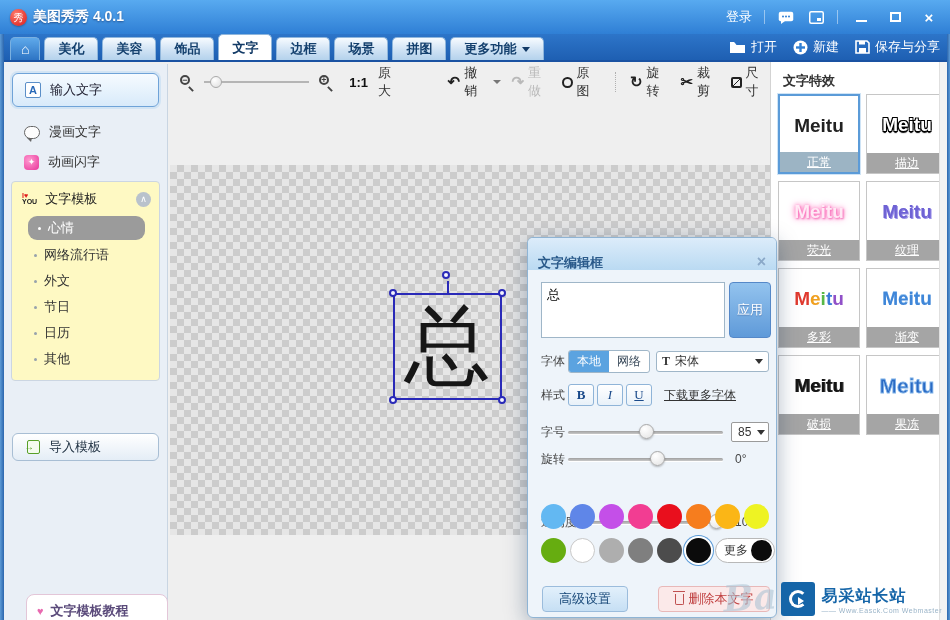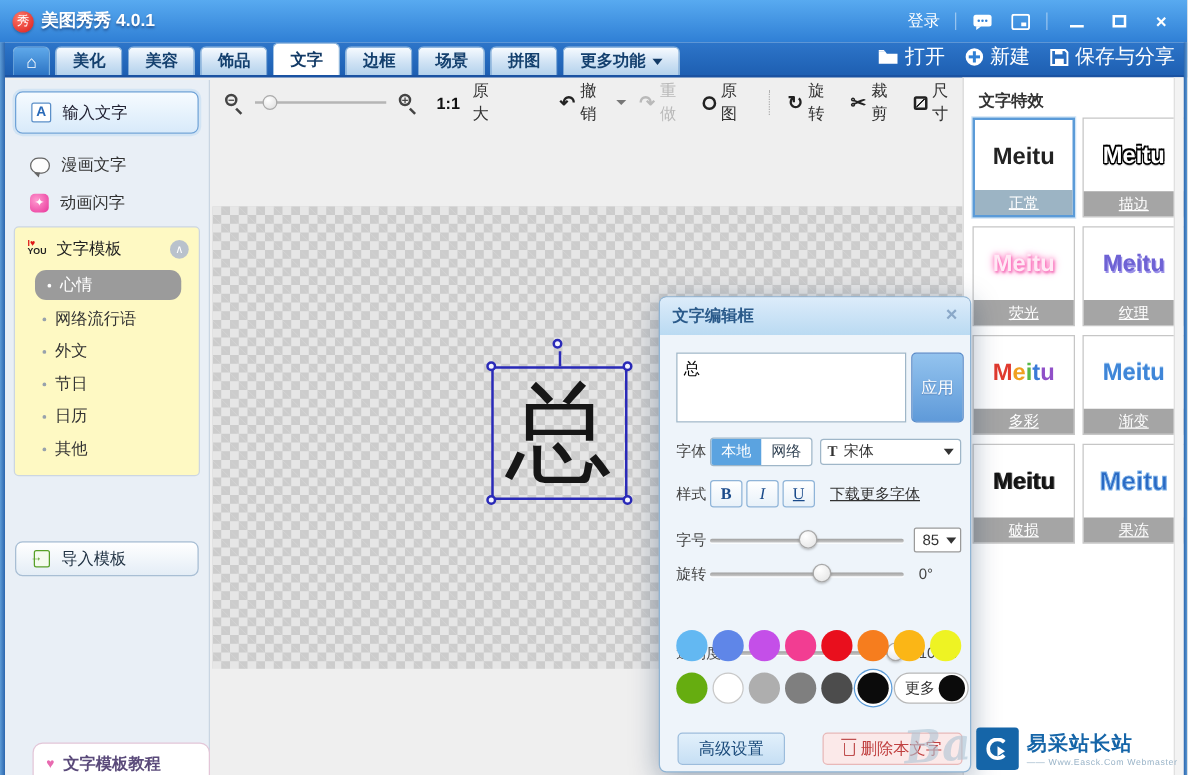--- a/index.html
+++ b/index.html
@@ -25,21 +25,21 @@
   .tabbar { position:absolute; left:0; top:34px; width:950px; height:28px;
     background:linear-gradient(#2d75c9,#1e5fb2); border-bottom:2px solid #1a52a2; display:flex; align-items:flex-end; padding:0 10px; }
   .tab { height:23px; margin-right:4px; padding:0 13px; border-radius:5px 5px 0 0;
     background:linear-gradient(#f7fbff,#cfe2f4 55%,#b4d2ec); border:1px solid #8fb6dc; border-bottom:none;
     font-size:13px; font-weight:bold; color:#14406e; display:flex; align-items:center; cursor:pointer; }
   .tab.home { background:linear-gradient(#5fa9ea,#2d74c4); color:#fff; font-size:14px; padding:0 10px; border-color:#7ab0e0;}
   .tab.active { background:#fff; height:26px; color:#123a66; }
   .tab .dd { width:0; height:0; border-left:4px solid transparent; border-right:4px solid transparent;
     border-top:5px solid #123a66; margin-left:6px; }
   .tab-actions { margin-left:auto; display:flex; align-items:center; gap:16px; padding-bottom:4px; }
-  .tab-act { display:flex; align-items:center; gap:5px; color:#fff; font-size:16px; cursor:pointer; }
+  .tab-act { display:flex; align-items:center; gap:5px; color:#fff; font-size:13px; cursor:pointer; }
 
   
   .edge-l { position:absolute; left:0; top:34px; bottom:0; width:4px; background:linear-gradient(90deg,#5d9bd6,#2c66ad); z-index:40; }
   .edge-r { position:absolute; right:0; top:34px; bottom:0; width:3px; background:linear-gradient(90deg,#2c66ad,#5d9bd6); z-index:40; }
 
   
   .sidebar { position:absolute; left:4px; top:64px; bottom:0; width:164px; background:#e9eff6; border-right:1px solid #c9d5e2; }
   .btn-input { margin:9px 8px 10px 8px; height:34px; border:1px solid #6fa3d8; border-radius:6px;
     background:linear-gradient(#f6fbff,#d8eafa); box-shadow:0 0 0 2px #d2e4f4; display:flex; align-items:center; gap:9px;
     padding:0 12px; font-size:13px; color:#223; cursor:pointer; }
@@ -127,21 +127,21 @@
   .fx-texture .fx-word { color:#6e62d4; text-shadow:1px 1px 0 #9a90e8; }
   .fx-gradient .fx-word { color:#3f86d8; text-shadow:0 -1px 0 #9cc6f0; }
   .fx-damaged .fx-word { color:#141414; text-shadow:1px 0 0 #444; }
   .fx-jelly   .fx-word { color:#2a6ac4; -webkit-text-stroke:0.8px #7fb2e8; font-size:21px; }
   .fx-scroll { position:absolute; right:3px; top:62px; bottom:0; width:8px; background:#f3f3f3; border-left:1px solid #e0e0e0; }
 
   
   .dialog { position:absolute; left:527px; top:237px; width:250px; height:381px; background:#eef4fa;
     border:1px solid #8fb4d4; border-radius:6px; box-shadow:0 5px 22px rgba(10,40,80,.35); z-index:10; font-size:12px; color:#333; }
   .dlg-head { height:30px; border-radius:5px 5px 0 0; background:linear-gradient(#dcecfa,#badaf2);
-    display:flex; align-items:center; padding:0 10px; }
+    display:flex; padding:16px 10px; }
   .dlg-title { font-size:13px; font-weight:bold; color:#2a5a8a; }
   .dlg-close { margin-left:auto; color:#8aa8c8; font-size:16px; font-weight:bold; cursor:pointer; line-height:1; }
   .dlg-text { position:absolute; left:13px; top:44px; width:184px; height:56px; border:1px solid #9fb6c8;
     background:#fff; font-size:13px; font-family:"Liberation Sans",sans-serif; padding:3px 5px; resize:none; outline:none; }
   .btn-apply { position:absolute; left:201px; top:44px; width:42px; height:56px; border:1px solid #5588c8; border-radius:4px;
     background:linear-gradient(#93c3ee,#5f9ad9); color:#fff; font-size:13px; display:flex; align-items:center; justify-content:center;
     cursor:pointer; text-shadow:0 1px 1px rgba(0,0,60,.25); }
   .row { position:absolute; left:13px; right:7px; display:flex; align-items:center; }
   .lbl { width:27px; flex:none; color:#444; }
   .lbl.w3 { width:42px; }

